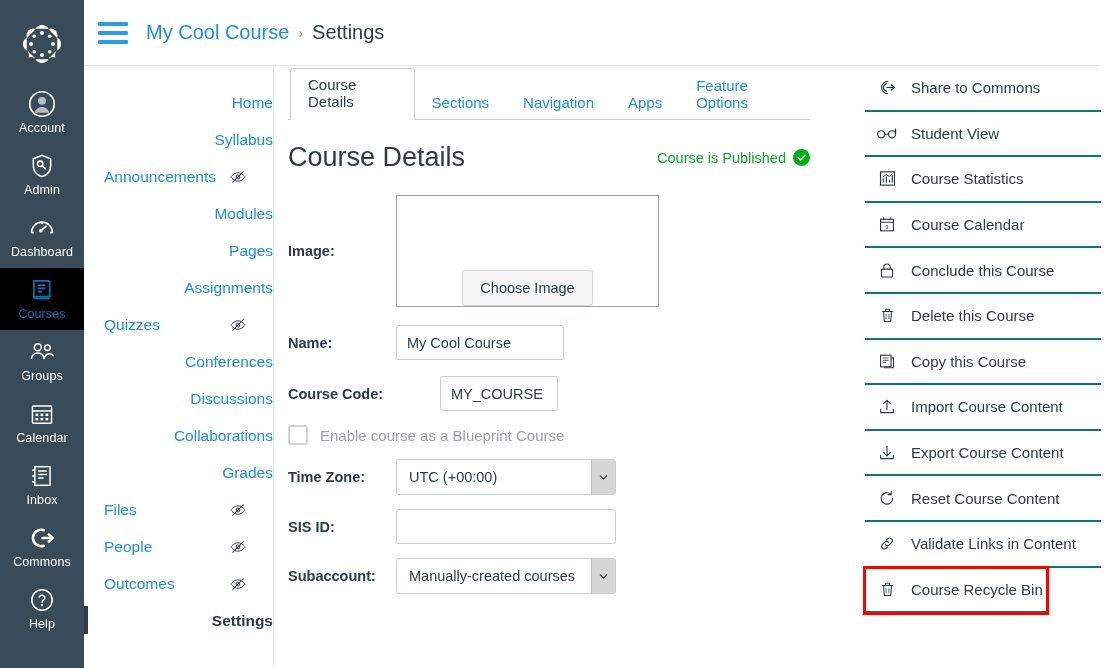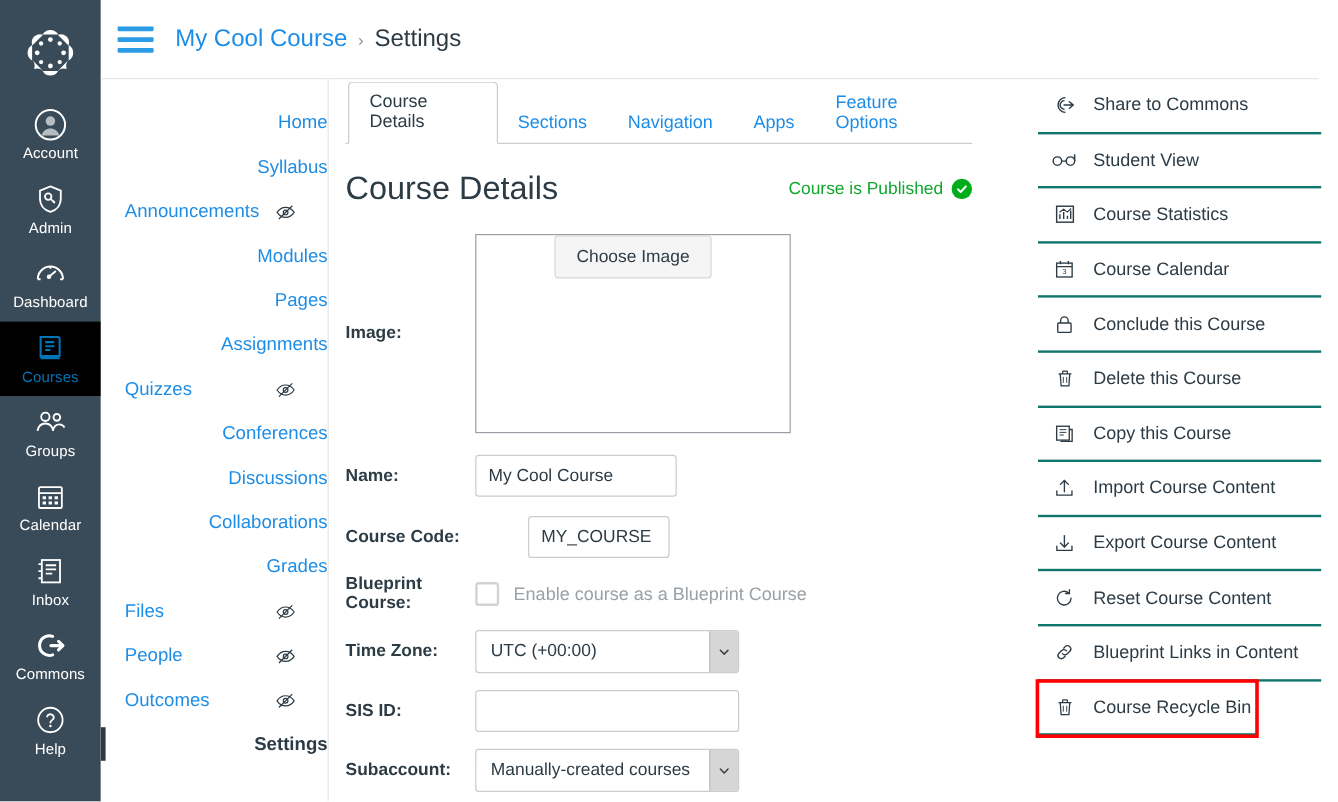--- a/index.html
+++ b/index.html
@@ -144,23 +144,23 @@
 
   .form { margin-top: 22px; }
   .frow { display: flex; align-items: center; margin-bottom: 14px; }
   .frow.top { align-items: center; }
   .flabel {
     width: 108px; flex: 0 0 108px;
     font-size: 14.5px; color: #2D3B45; font-weight: bold;
     padding-right: 8px;
   }
   .img-box {
-    width: 263px; height: 166px;
+    width: 263px; height: 112px;
     border: 1px solid #9aa0a6;
-    display:flex; align-items:flex-start; justify-content:center;
+    display:flex; align-items:flex-end; justify-content:center;
     background:#fff;
   }
   .btn-choose {
     background: #f5f5f5; border: 1px solid #d5d8da;
     border-radius: 3px; padding: 9px 17px;
     font-size: 14.5px; color: #2D3B45; cursor: pointer;
     font-family: "Liberation Sans", sans-serif;
   }
   .txt {
     height: 35px; border: 1px solid #c7cdd1; border-radius: 3px;
@@ -496,21 +496,20 @@
             <div class="flabel">Name:</div>
             <div class="txt name">My Cool Course</div>
           </div>
 
           <div class="frow" style="margin-bottom:14px;">
             <div class="flabel">Course Code:</div>
             <div class="txt code">MY_COURSE</div>
           </div>
 
           <div class="frow" style="margin-bottom:14px;">
-            <div class="flabel">Blueprint Course:</div>
             <div class="cbox"></div>
             <span class="cbox-label">Enable course as a Blueprint Course</span>
           </div>
 
           <div class="frow" style="margin-bottom:14px;">
             <div class="flabel">Time Zone:</div>
             <div class="sel">
               <span>UTC (+00:00)</span>
               <span class="arrow-box">
                 <svg width="11" height="11" viewBox="0 0 24 24" fill="none" stroke="#3b3b3b" stroke-width="2.6" stroke-linecap="round" stroke-linejoin="round">
@@ -652,21 +651,21 @@
           <span class="rs-label">Reset Course Content</span>
         </div>
 
         <div class="rs-item">
           <span class="rs-icon">
             <svg width="18" height="19" viewBox="0 0 24 24" fill="none" stroke="#2D3B45" stroke-width="1.5" stroke-linecap="round">
               <path d="M9.8 13.6a3.6 3.6 0 0 0 5.2.3l3-3a3.6 3.6 0 0 0-5.1-5.1l-1.7 1.7"></path>
               <path d="M14.2 10.4a3.6 3.6 0 0 0-5.2-.3l-3 3a3.6 3.6 0 0 0 5.1 5.1l1.7-1.7"></path>
             </svg>
           </span>
-          <span class="rs-label">Blueprint Links in Content</span>
+          <span class="rs-label">Validate Links in Content</span>
         </div>
 
         <div class="rs-item highlight">
           <span class="rs-icon">
             <svg width="17" height="19" viewBox="0 0 24 24" fill="none" stroke="#2D3B45" stroke-width="1.5">
               <path d="M4.4 6.4h15.2"></path>
               <path d="M6.4 6.4 7.4 20.6h9.2l1-14.2"></path>
               <path d="M9.2 6.4V4.2c0-.6.5-1 1-1h3.6c.5 0 1 .4 1 1v2.2"></path>
               <path d="M10 10v7M14 10v7" stroke-width="1.1"></path>
             </svg>

